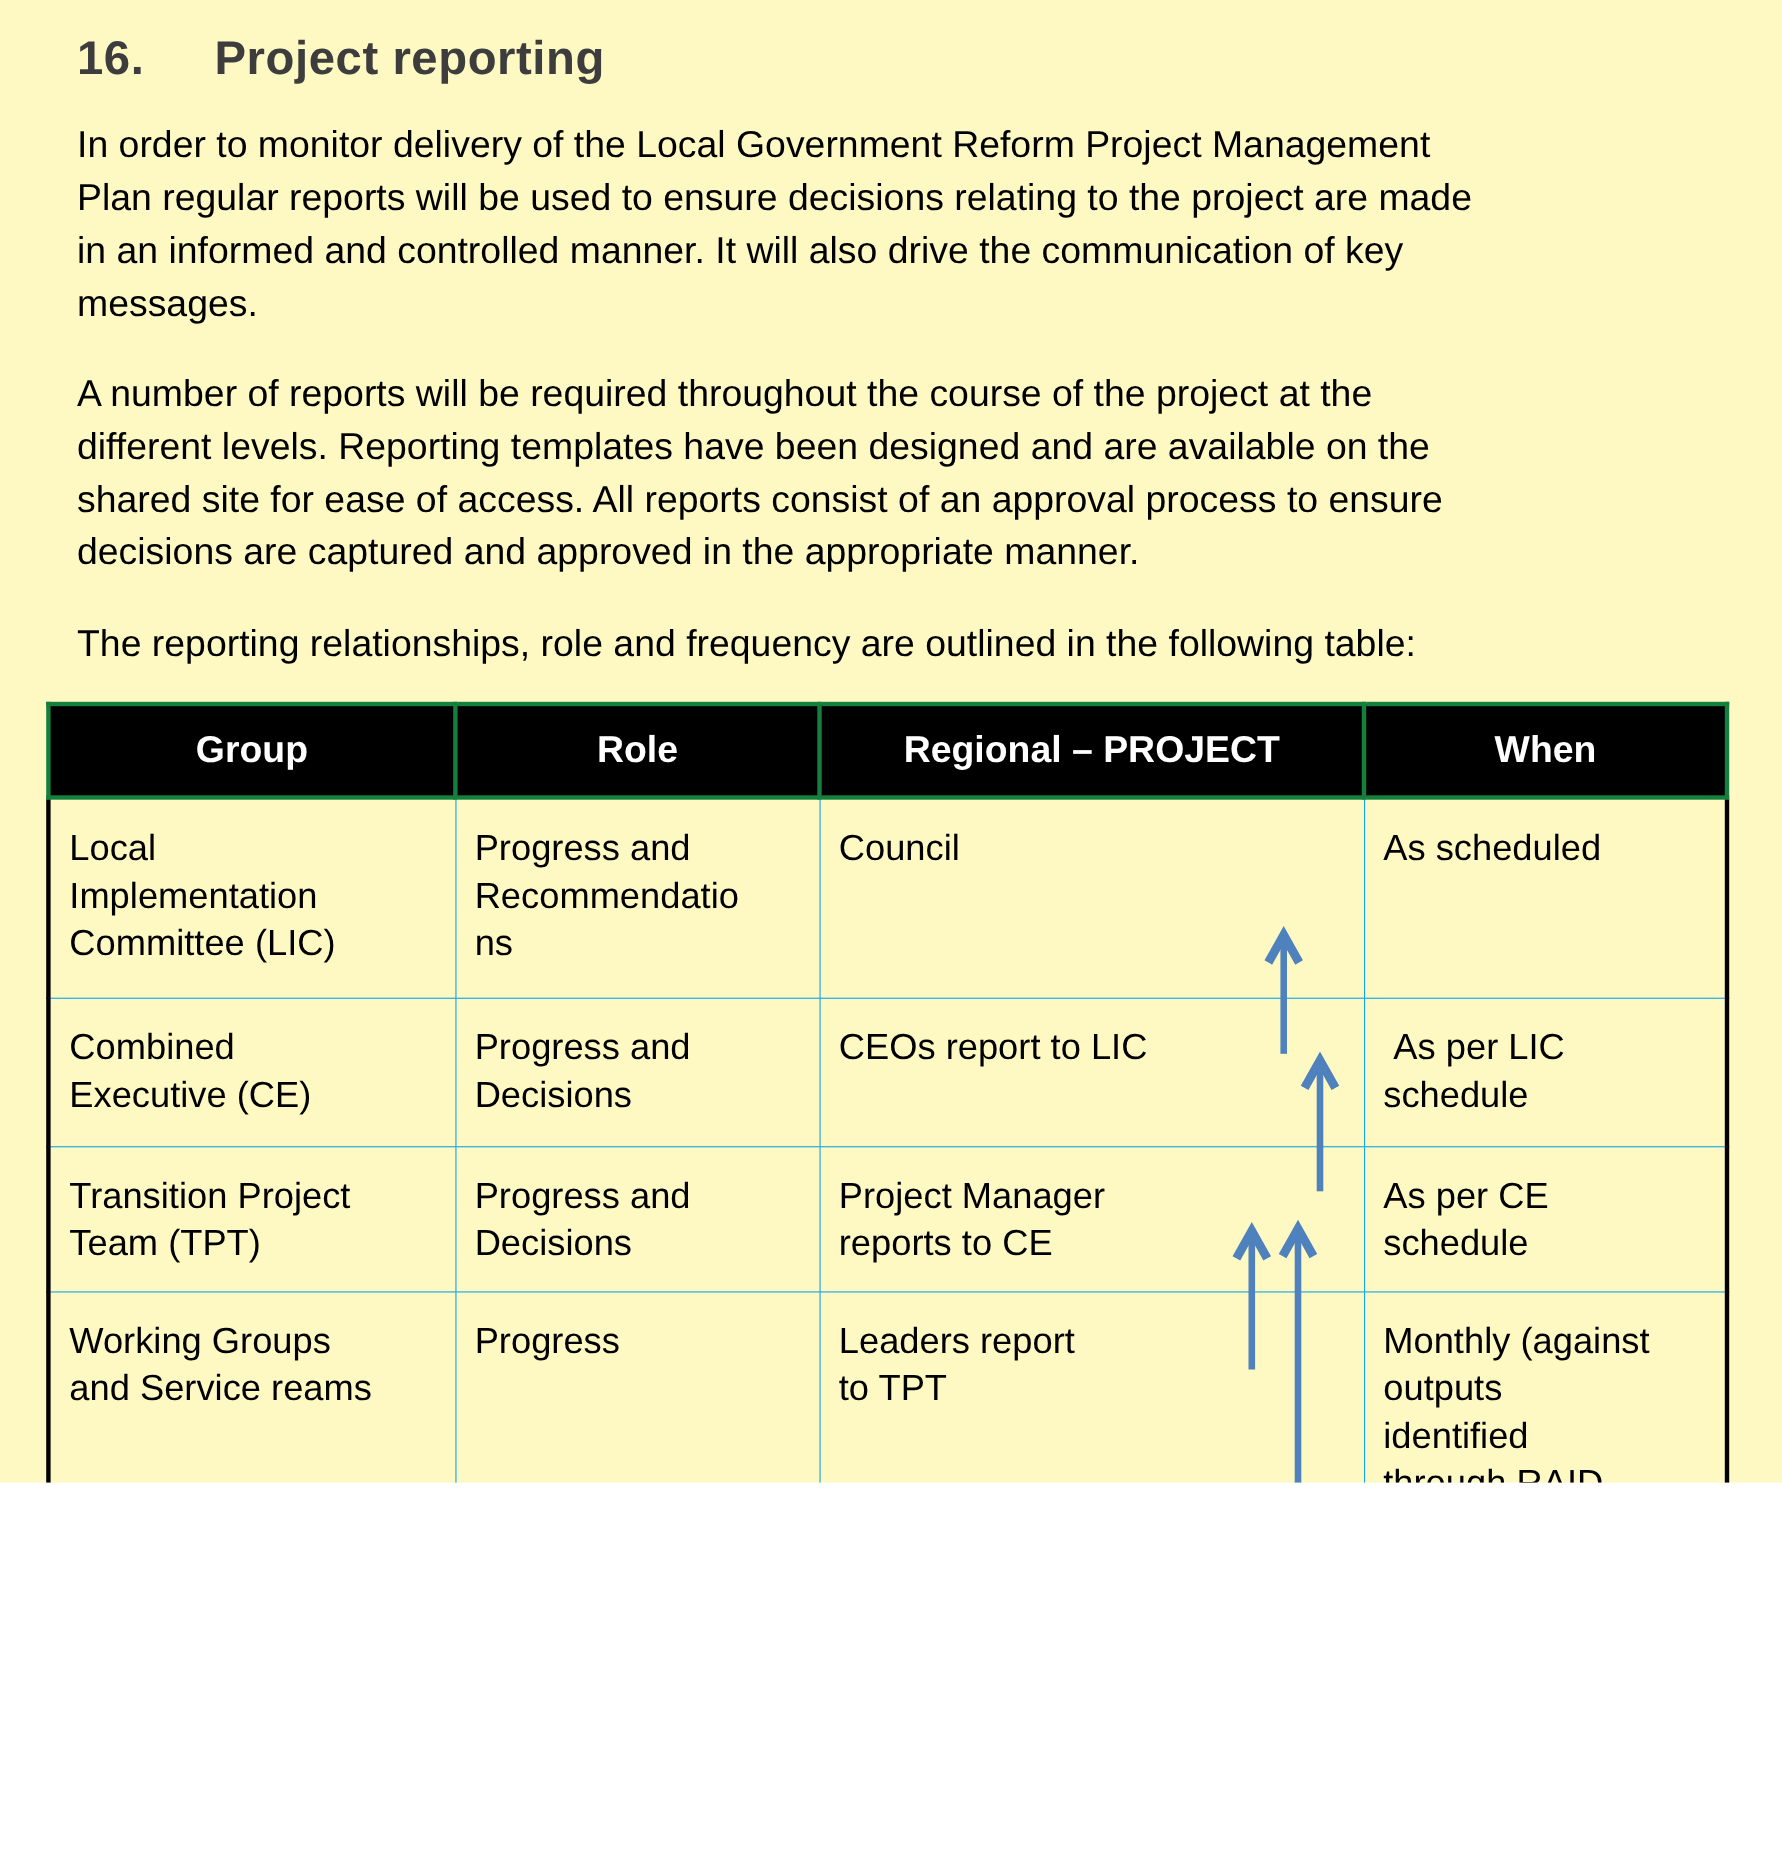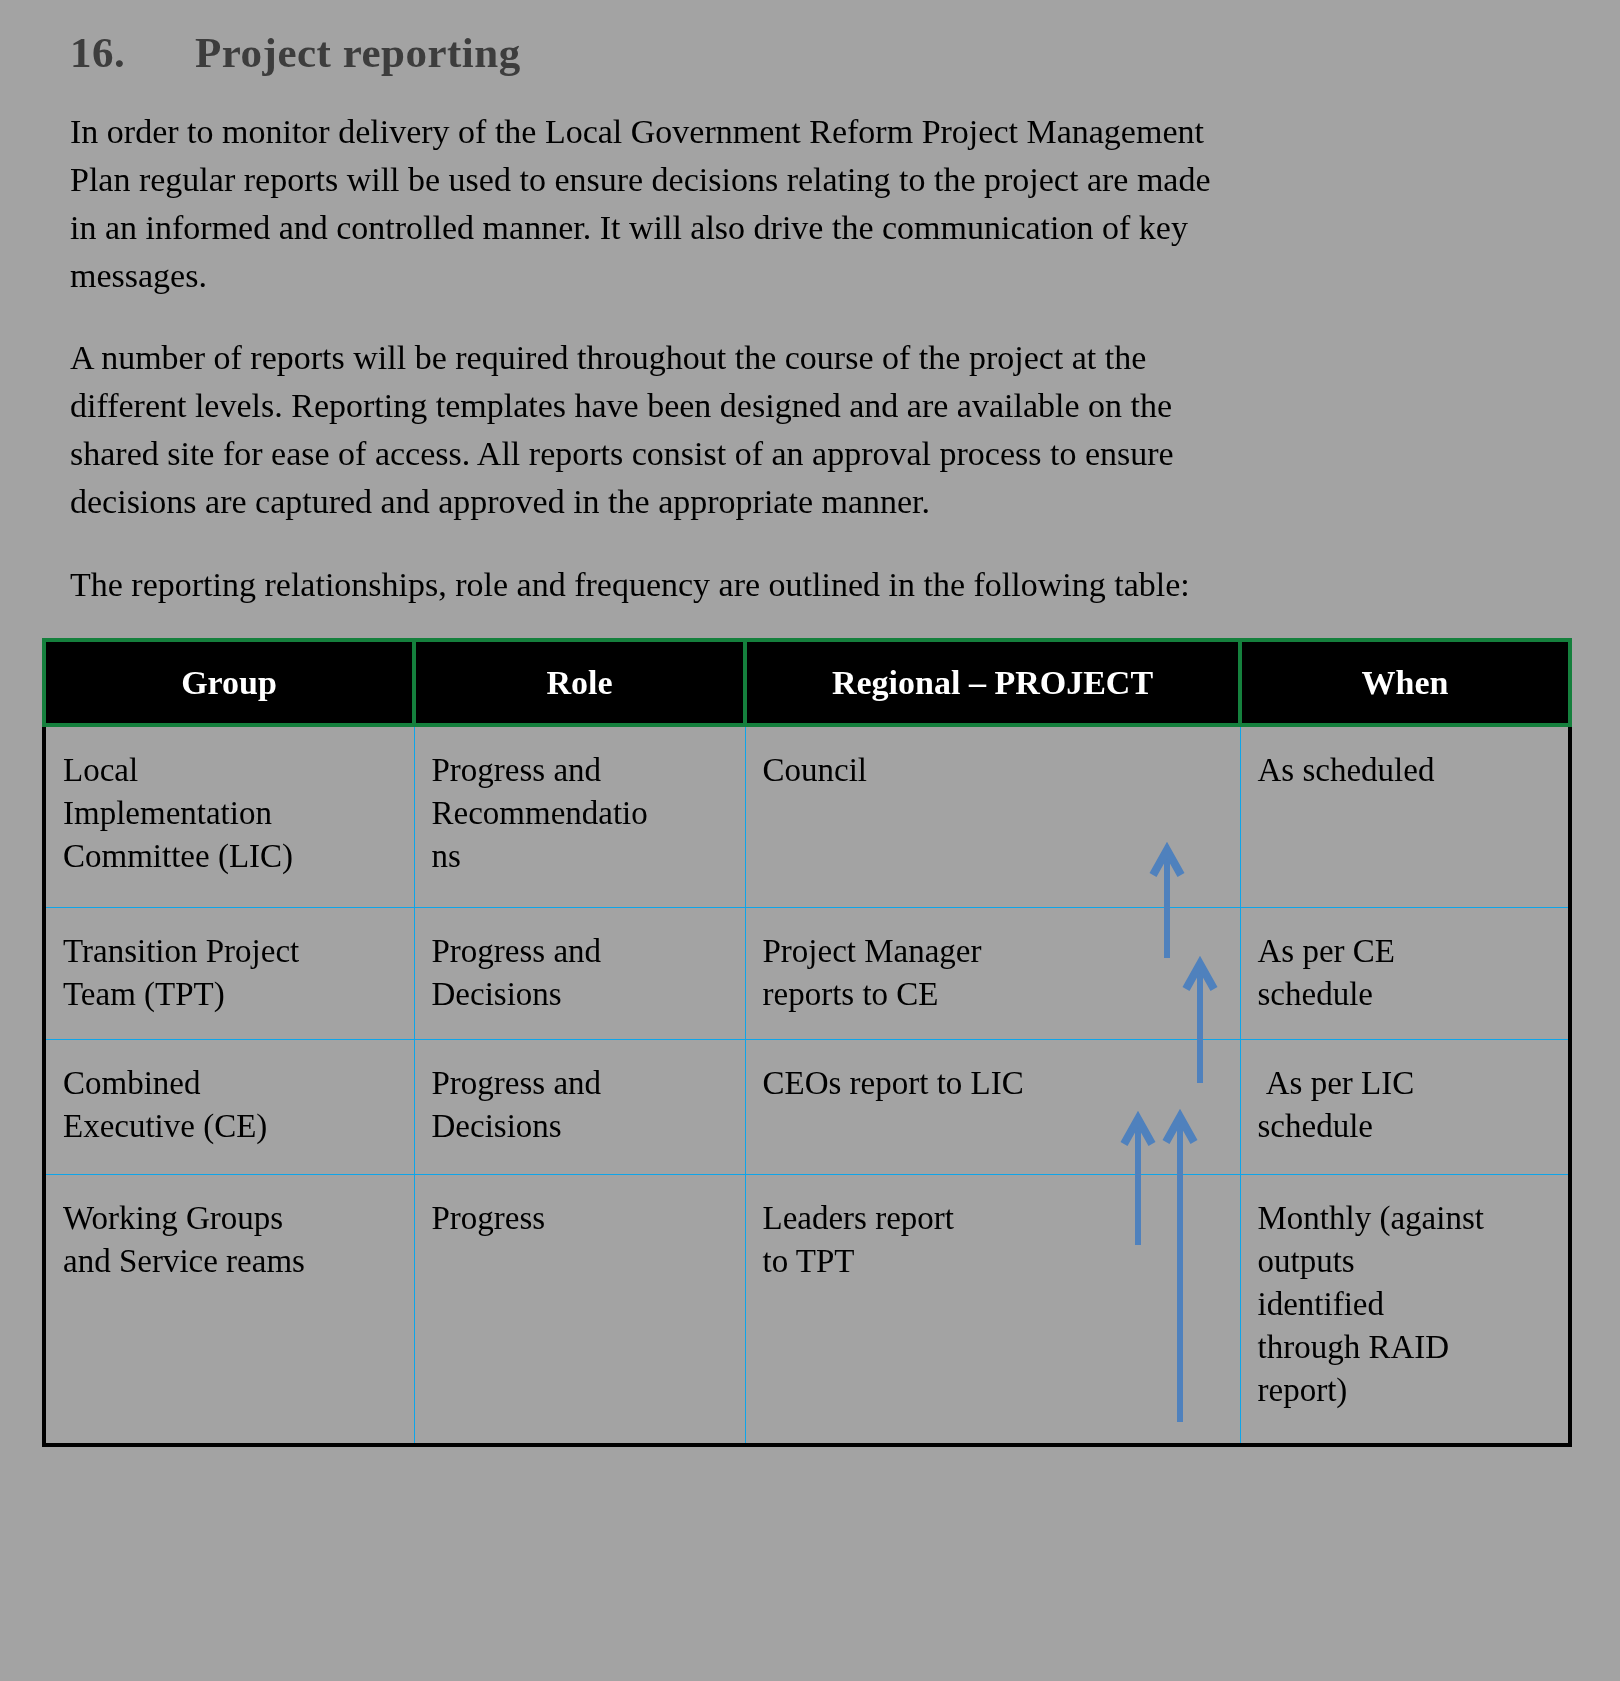--- a/index.html
+++ b/index.html
@@ -1,23 +1,23 @@
 <!DOCTYPE html>
 <html><head>
 <meta charset="utf-8">
 <style>
   * { margin: 0; padding: 0; box-sizing: border-box; }
   html, body { background: #ffffff; }
   .page {
     position: relative;
     width: 1620px;
-    height: 1681px;
-    background: #a3a3a3;
+    height: 1348px;
+    background: #fef9c3;
     overflow: hidden;
-    font-family: Liberation Serif, serif;
+    font-family: Liberation Sans, sans-serif;
     color: #000000;
   }
   h1.section-heading {
     margin: 28px 0 0 70px;
     font-size: 43px;
     line-height: 50px;
     font-weight: bold;
     color: #3d3d3d;
     letter-spacing: 0.5px;
   }
@@ -104,37 +104,37 @@
       <tr style="height:182px">
         <td>Local
 Implementation
 Committee (LIC)</td>
         <td>Progress and
 Recommendatio
 ns</td>
         <td>Council</td>
         <td>As scheduled</td>
       </tr>
+      <tr style="height:135px">
+        <td>Combined
+Executive (CE)</td>
+        <td>Progress and
+Decisions</td>
+        <td>CEOs report to LIC</td>
+        <td> As per LIC
+schedule</td>
+      </tr>
       <tr style="height:132px">
         <td>Transition Project
 Team (TPT)</td>
         <td>Progress and
 Decisions</td>
         <td>Project Manager
 reports to CE</td>
         <td>As per CE
-schedule</td>
-      </tr>
-      <tr style="height:135px">
-        <td>Combined
-Executive (CE)</td>
-        <td>Progress and
-Decisions</td>
-        <td>CEOs report to LIC</td>
-        <td> As per LIC
 schedule</td>
       </tr>
       <tr style="height:271px">
         <td>Working Groups
 and Service reams</td>
         <td>Progress</td>
         <td>Leaders report
 to TPT</td>
         <td>Monthly (against
 outputs

